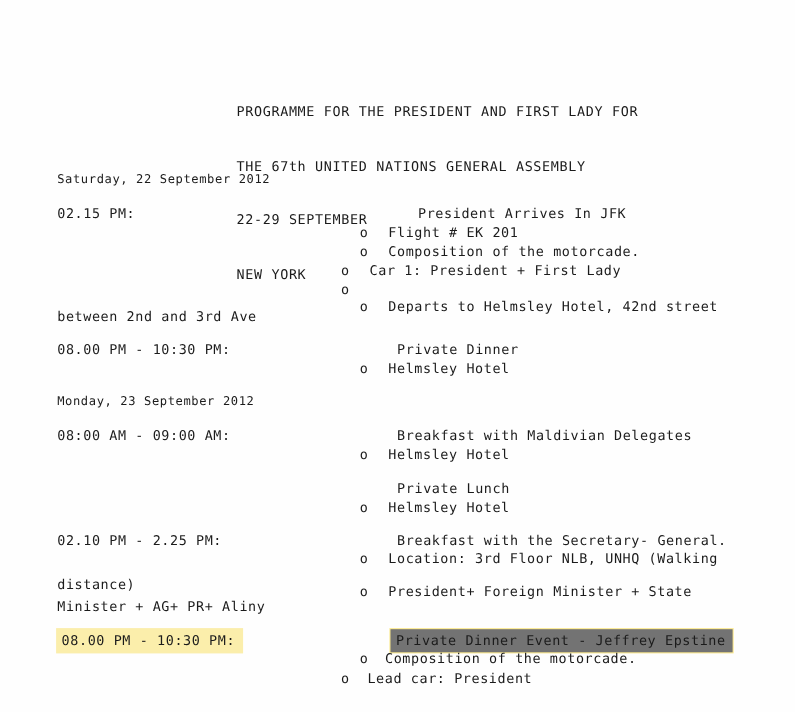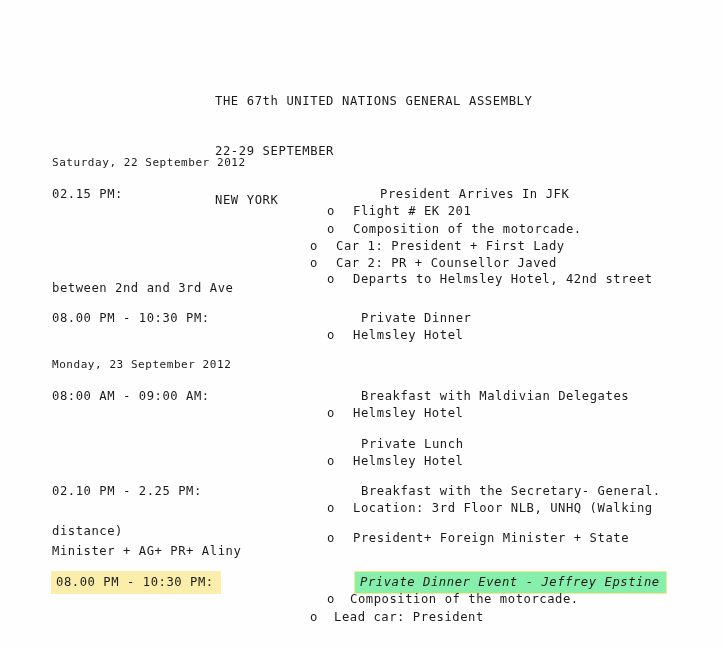--- a/index.html
+++ b/index.html
@@ -45,52 +45,51 @@
   .date-head {
     font-size: 11px;
     letter-spacing: 0.55px;
   }
 
   .hl {
     background: #fbeeab;
     box-shadow: 0 0 0 1px #fbeeab;
   }
   .hl-strong {
-    background: #86efac;
+    background: #737373;
     box-shadow: 0 0 0 1px #fbe98f;
-    font-style: italic;
   }
 </style>
 </head>
 <body>
 
 <div class="page">
 
   <div class="title-block">
+    <div>PROGRAMME FOR THE PRESIDENT AND FIRST LADY FOR</div>
     <div>THE 67th UNITED NATIONS GENERAL ASSEMBLY</div>
     <div>22-29 SEPTEMBER</div>
     <div>NEW YORK</div>
   </div>
 
   <div class="txt date-head" style="left:52px; top:155px;">Saturday, 22 September 2012</div>
 
   <div class="txt" style="left:52px; top:186px;">02.15 PM:</div>
   <div class="txt" style="left:380px; top:186px;">President Arrives In JFK</div>
 
   <div class="txt" style="left:327px; top:203px;">o</div>
   <div class="txt" style="left:353px; top:203px;">Flight # EK 201</div>
 
   <div class="txt" style="left:327px; top:221px;">o</div>
   <div class="txt" style="left:353px; top:221px;">Composition of the motorcade.</div>
 
   <div class="txt" style="left:310px; top:238px;">o</div>
   <div class="txt" style="left:336px; top:238px;">Car 1: President + First Lady</div>
 
   <div class="txt" style="left:310px; top:255px;">o</div>
-  <div class="txt" style="left:336px; top:255px;">Car 2: PR + Counsellor Javed</div>
 
   <div class="txt" style="left:327px; top:271px;">o</div>
   <div class="txt" style="left:353px; top:271px;">Departs to Helmsley Hotel, 42nd street</div>
 
   <div class="txt" style="left:52px; top:280px;">between 2nd and 3rd Ave</div>
 
   <div class="txt" style="left:52px; top:310px;">08.00 PM - 10:30 PM:</div>
   <div class="txt" style="left:361px; top:310px;">Private Dinner</div>
 
   <div class="txt" style="left:327px; top:327px;">o</div>

